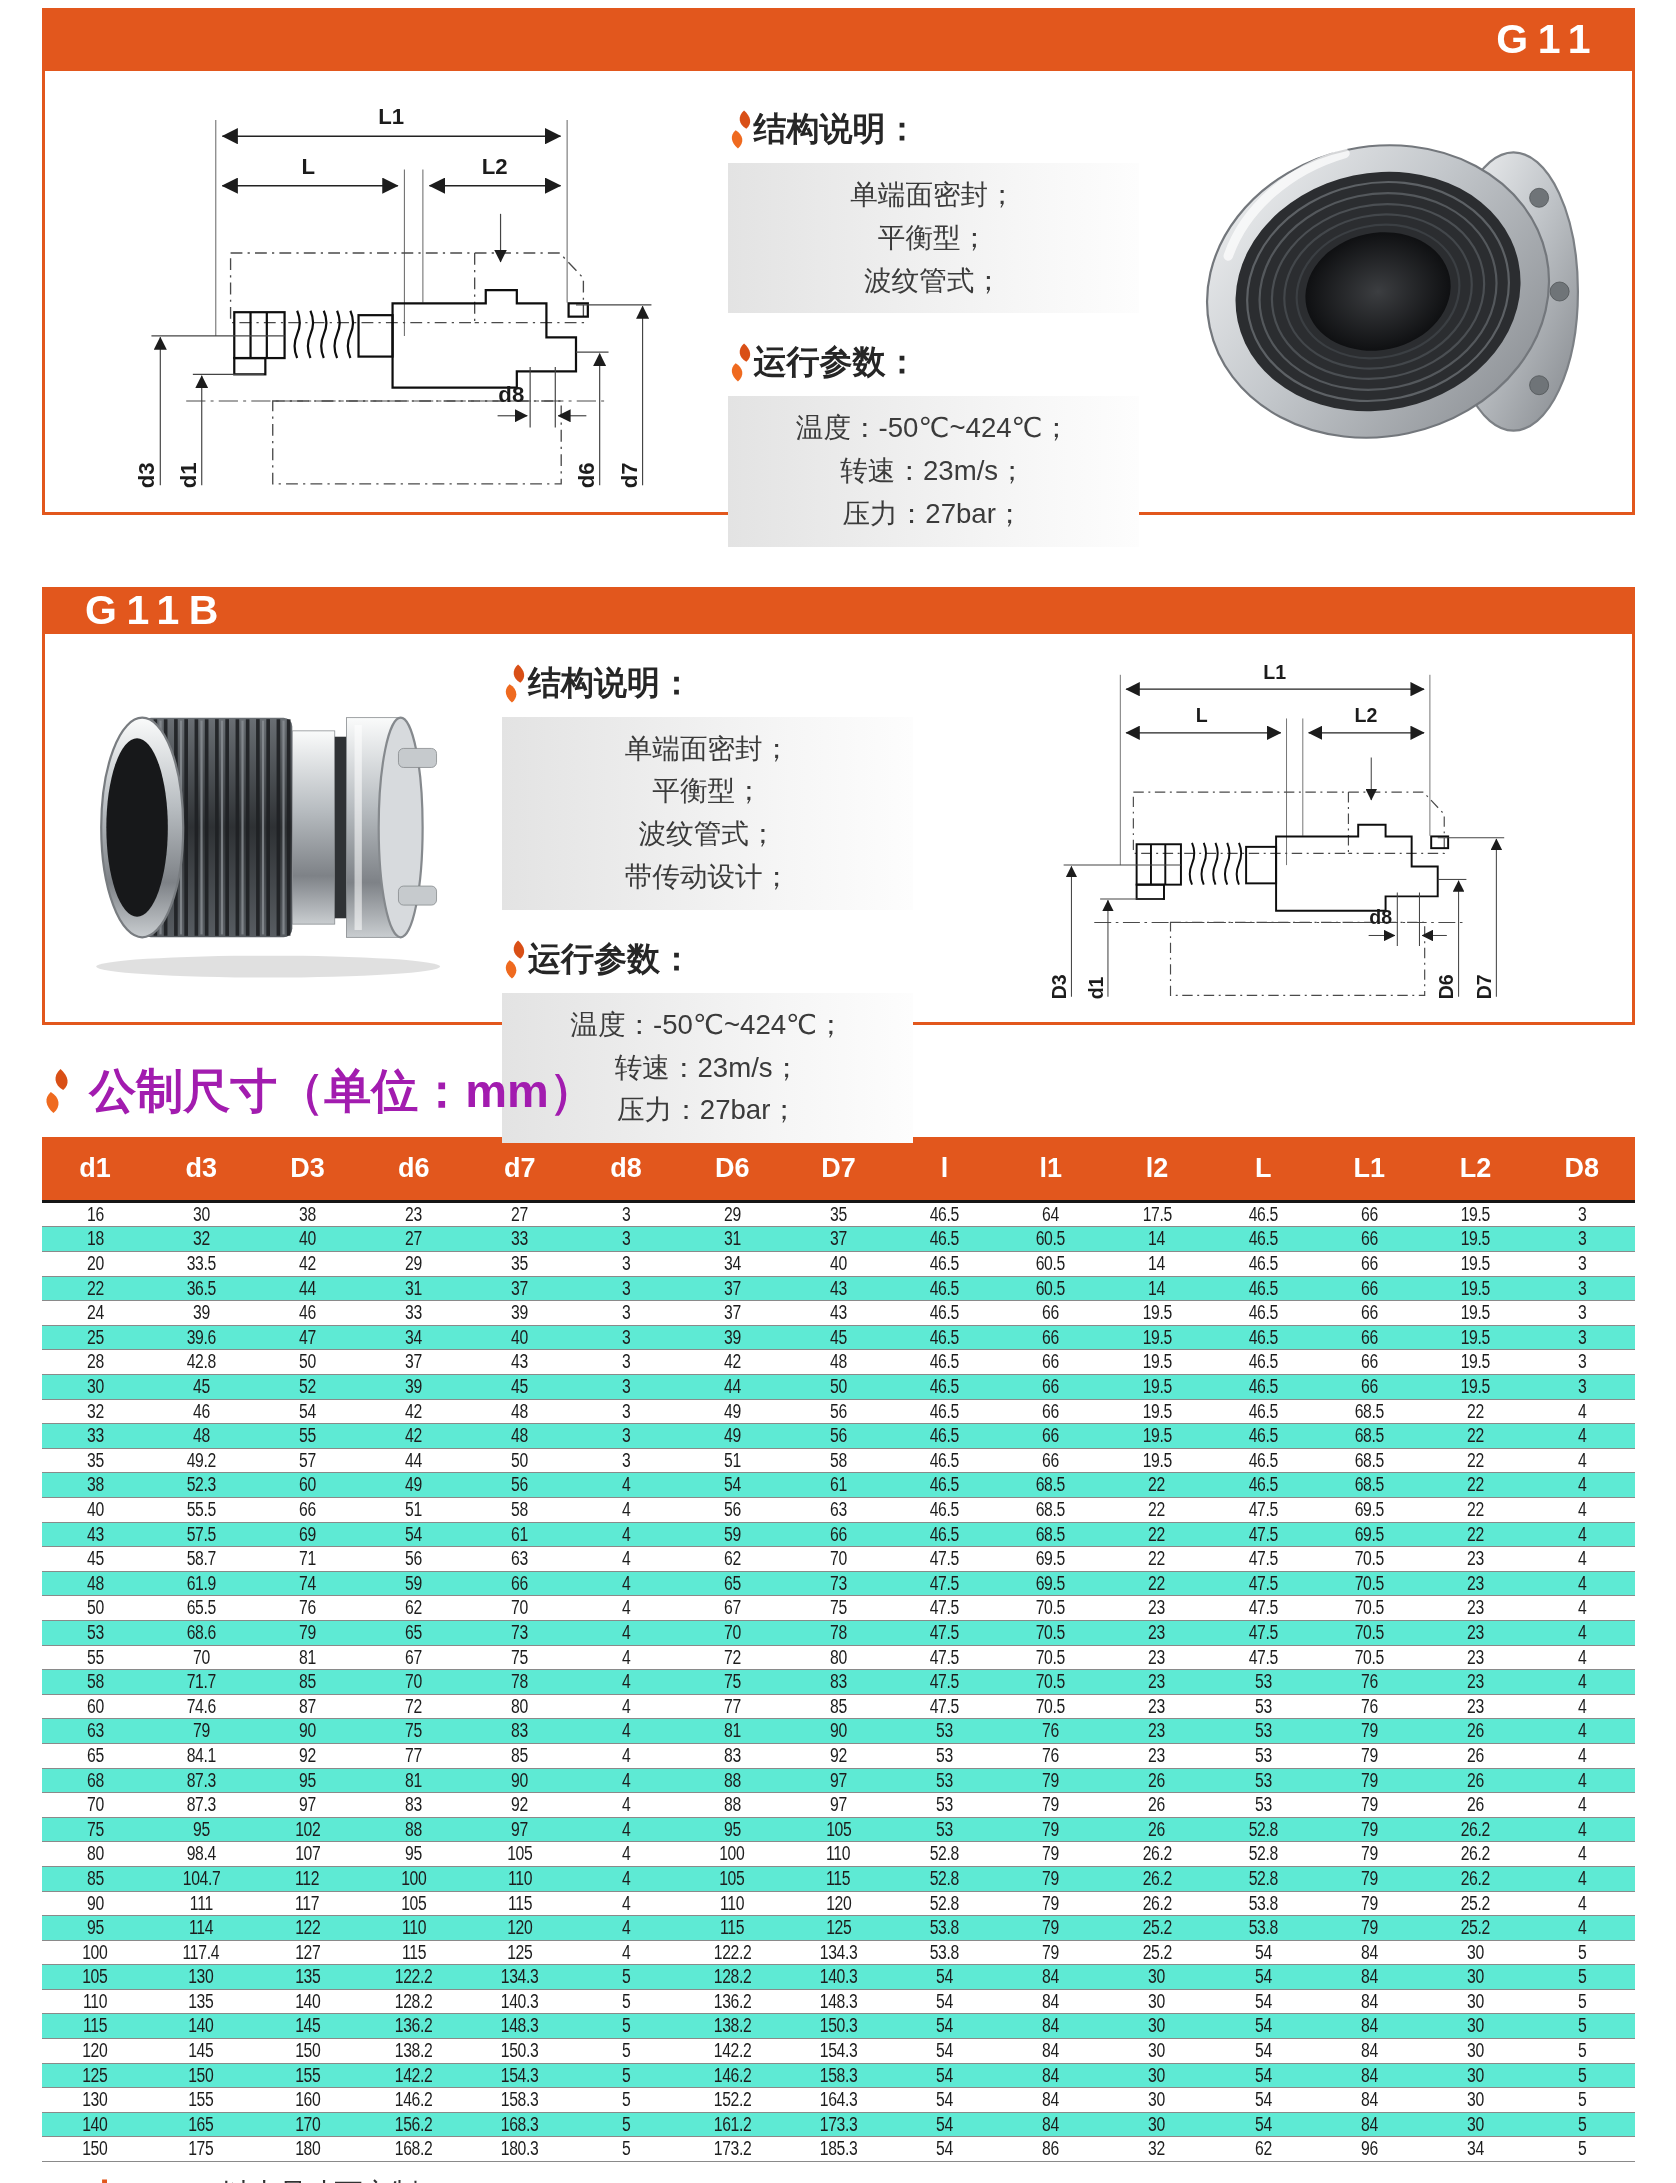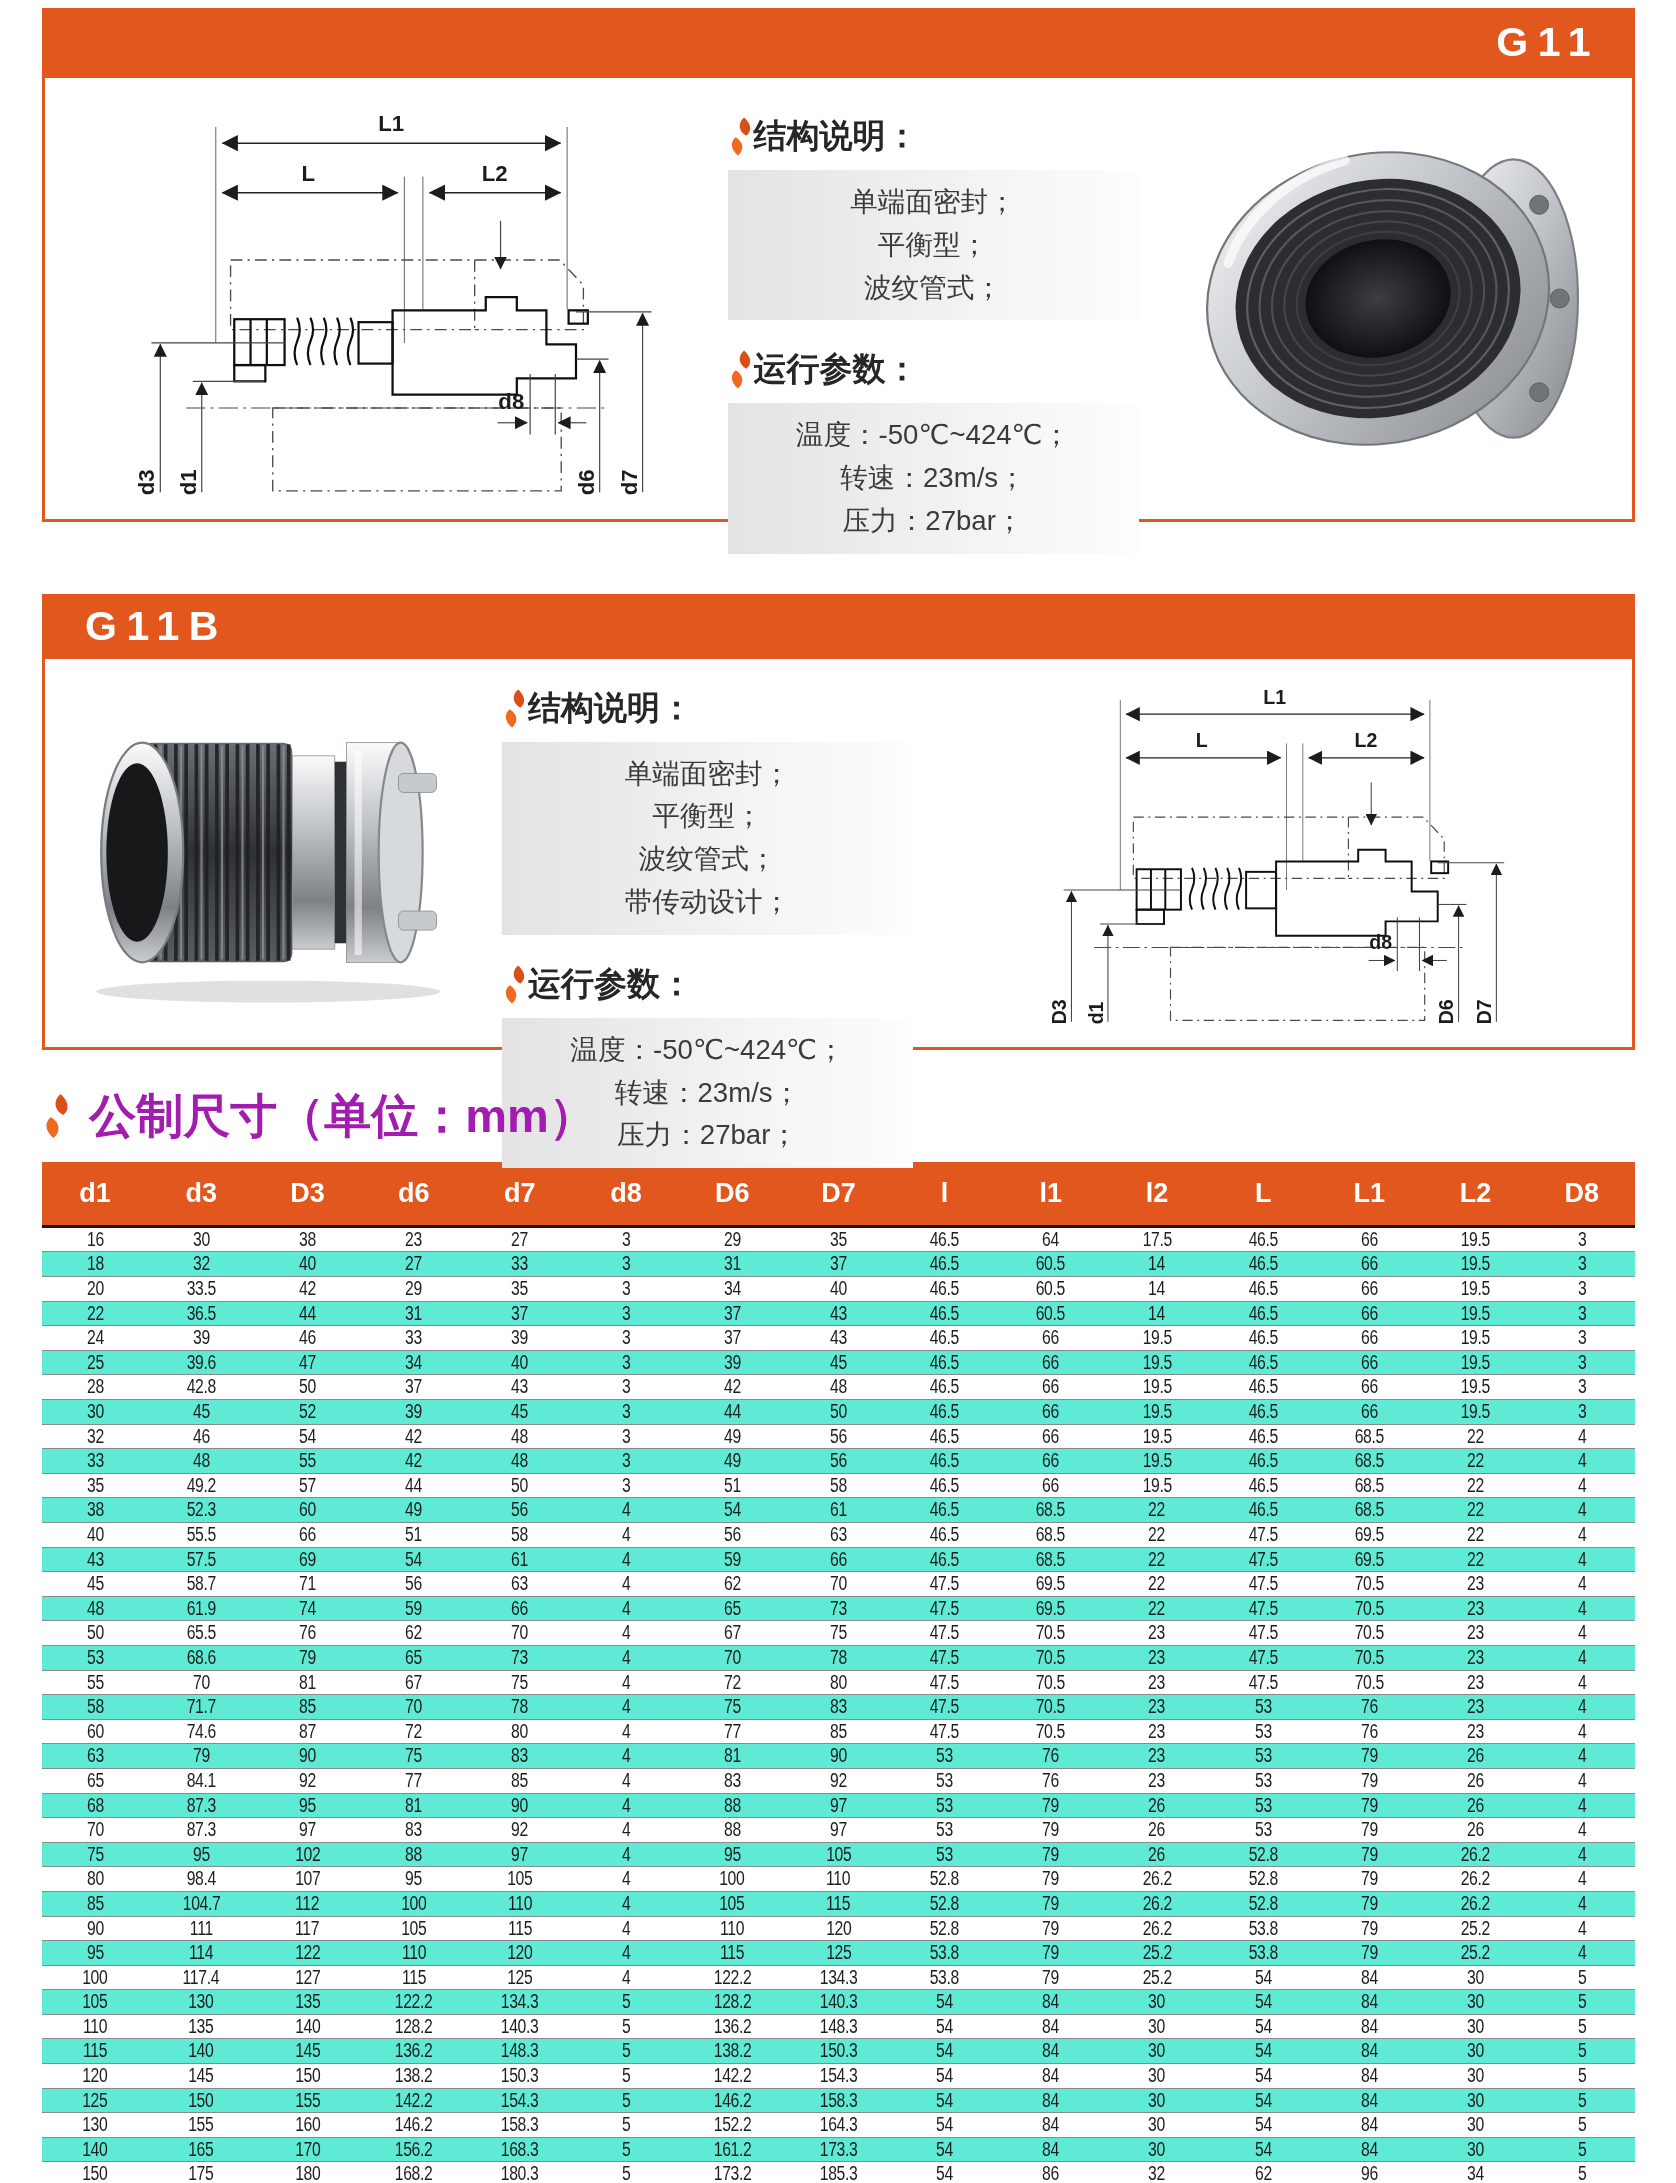--- a/index.html
+++ b/index.html
@@ -4,24 +4,24 @@
 <style>
   html,body{margin:0;padding:0;background:#fff;}
   body{width:1677px;min-height:2183px;font-family:"Liberation Sans","DejaVu Sans",sans-serif;position:relative;}
 
   .page{width:1677px;}
 
   
   .model-box{margin:0 42px;}
   .g11-box{margin-top:7.9px;}
   .g11b-box{margin-top:72px;}
-  .model-banner{background:#e2571d;height:70px;display:flex;align-items:center;color:#fff;
+  .model-banner{background:#e2571d;height:63px;display:flex;align-items:center;color:#fff;
     font-size:41px;font-weight:bold;letter-spacing:9.5px;}
   .banner-right{justify-content:flex-end;padding-right:35px;}
-  .banner-left{justify-content:flex-start;padding-left:43px;height:65px;}
+  .banner-left{justify-content:flex-start;padding-left:43px;height:47px;}
   .model-body{border:3.2px solid #e2571d;border-top:none;display:flex;background:#fff;}
   .g11-box .model-body{height:441px;}
   .g11b-box .model-body{height:388px;}
 
   .drawing-wrap{display:flex;align-items:flex-start;justify-content:center;}
   .g11-box .drawing-wrap{width:662px;padding:6.3px 0 0 20.5px;}
   .g11b-box .drawing-wrap{flex:1;padding:3.2px 15.8px 0 0;}
   .tdraw{width:630px;height:429px;}
   .g11b-box .tdraw{width:614px;height:378px;}
 

